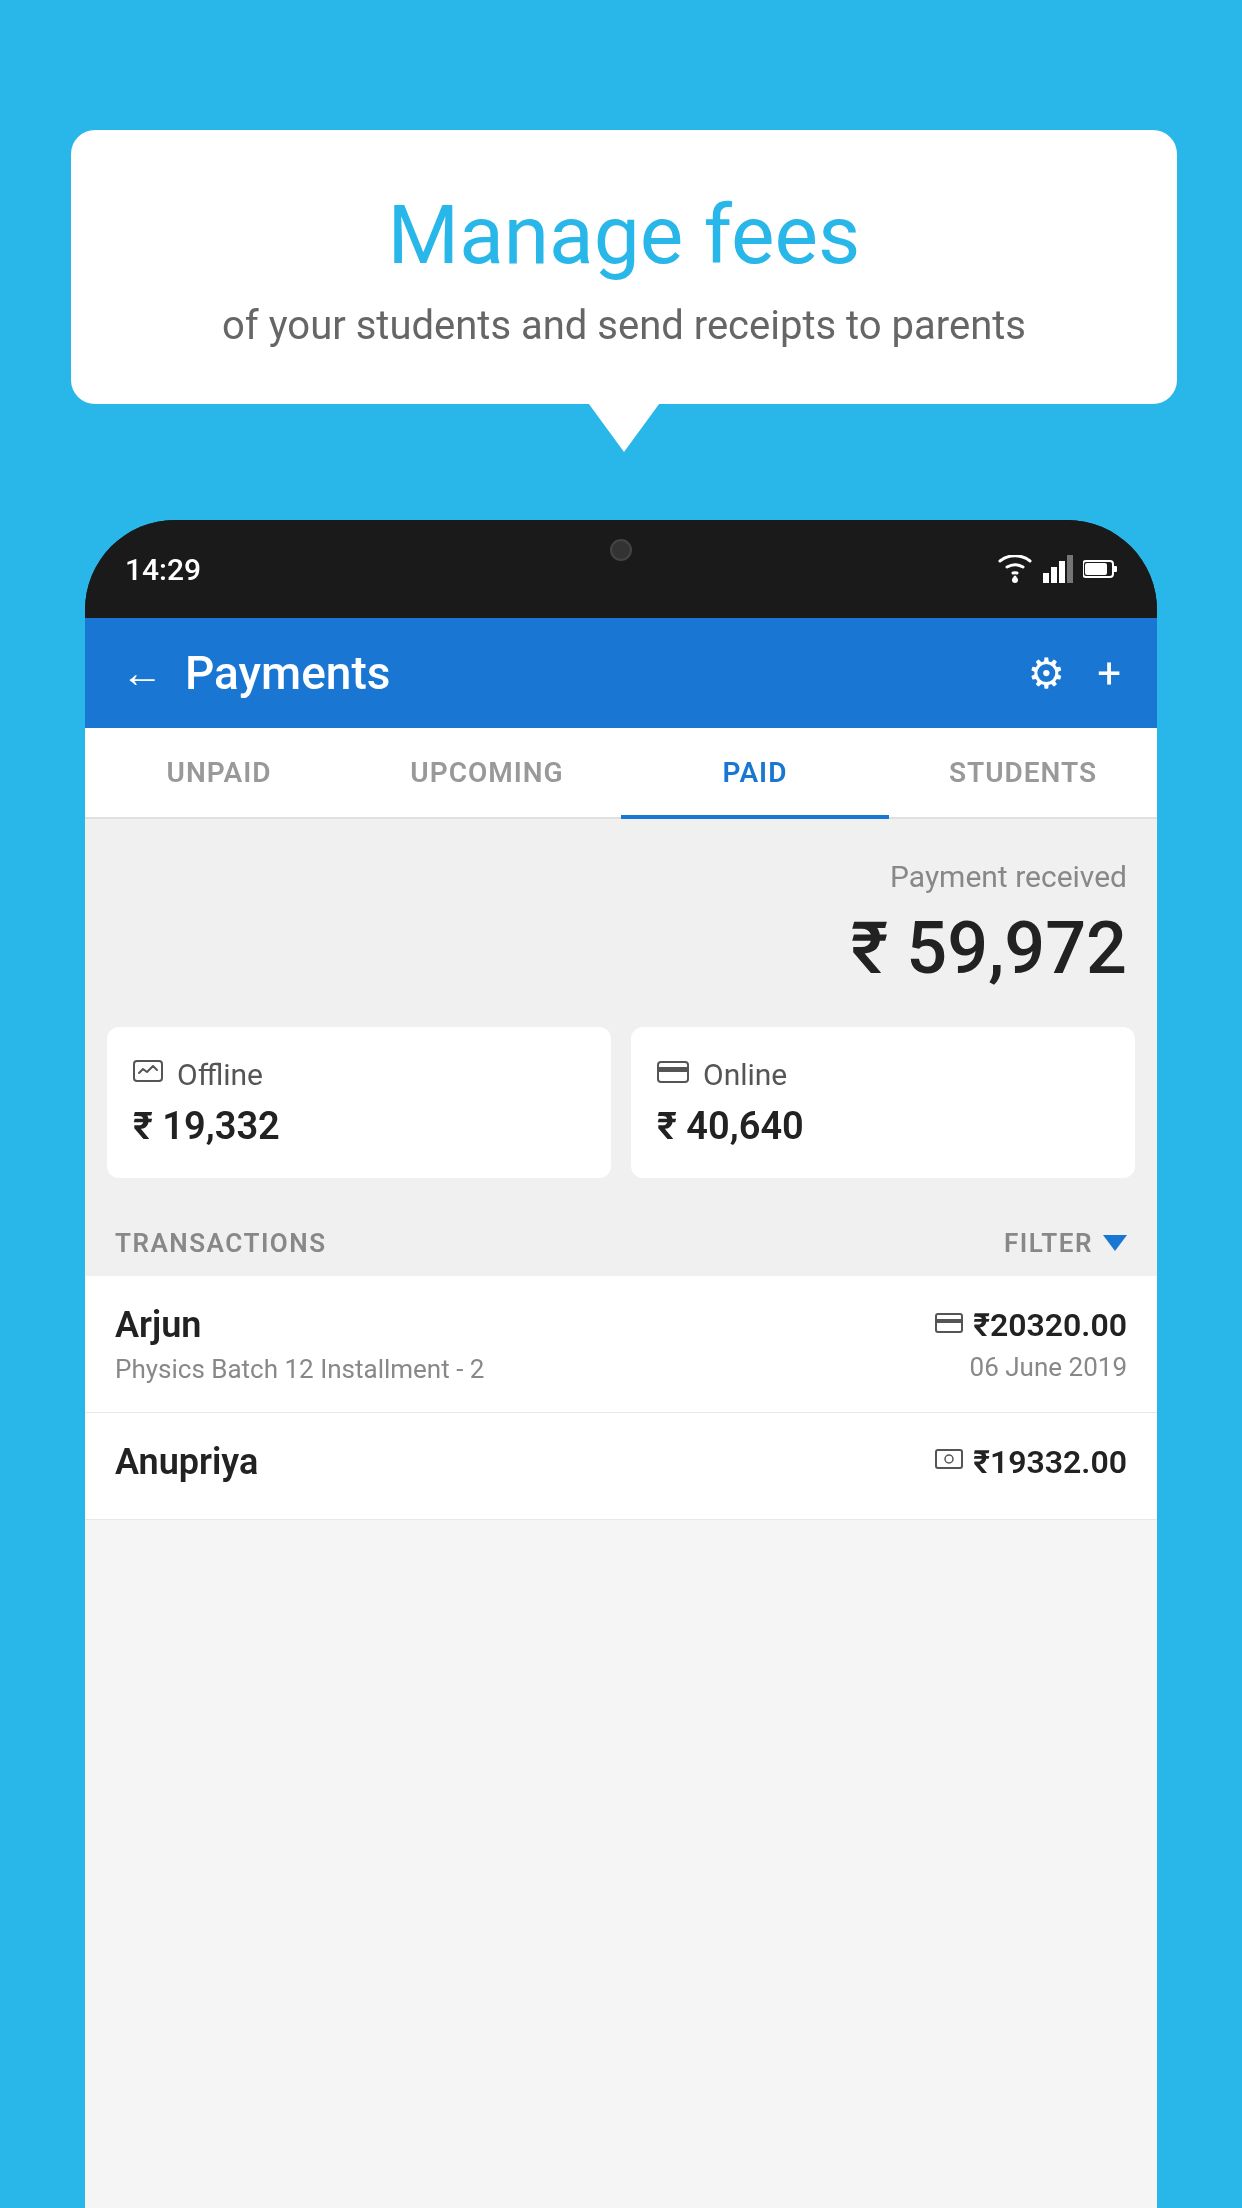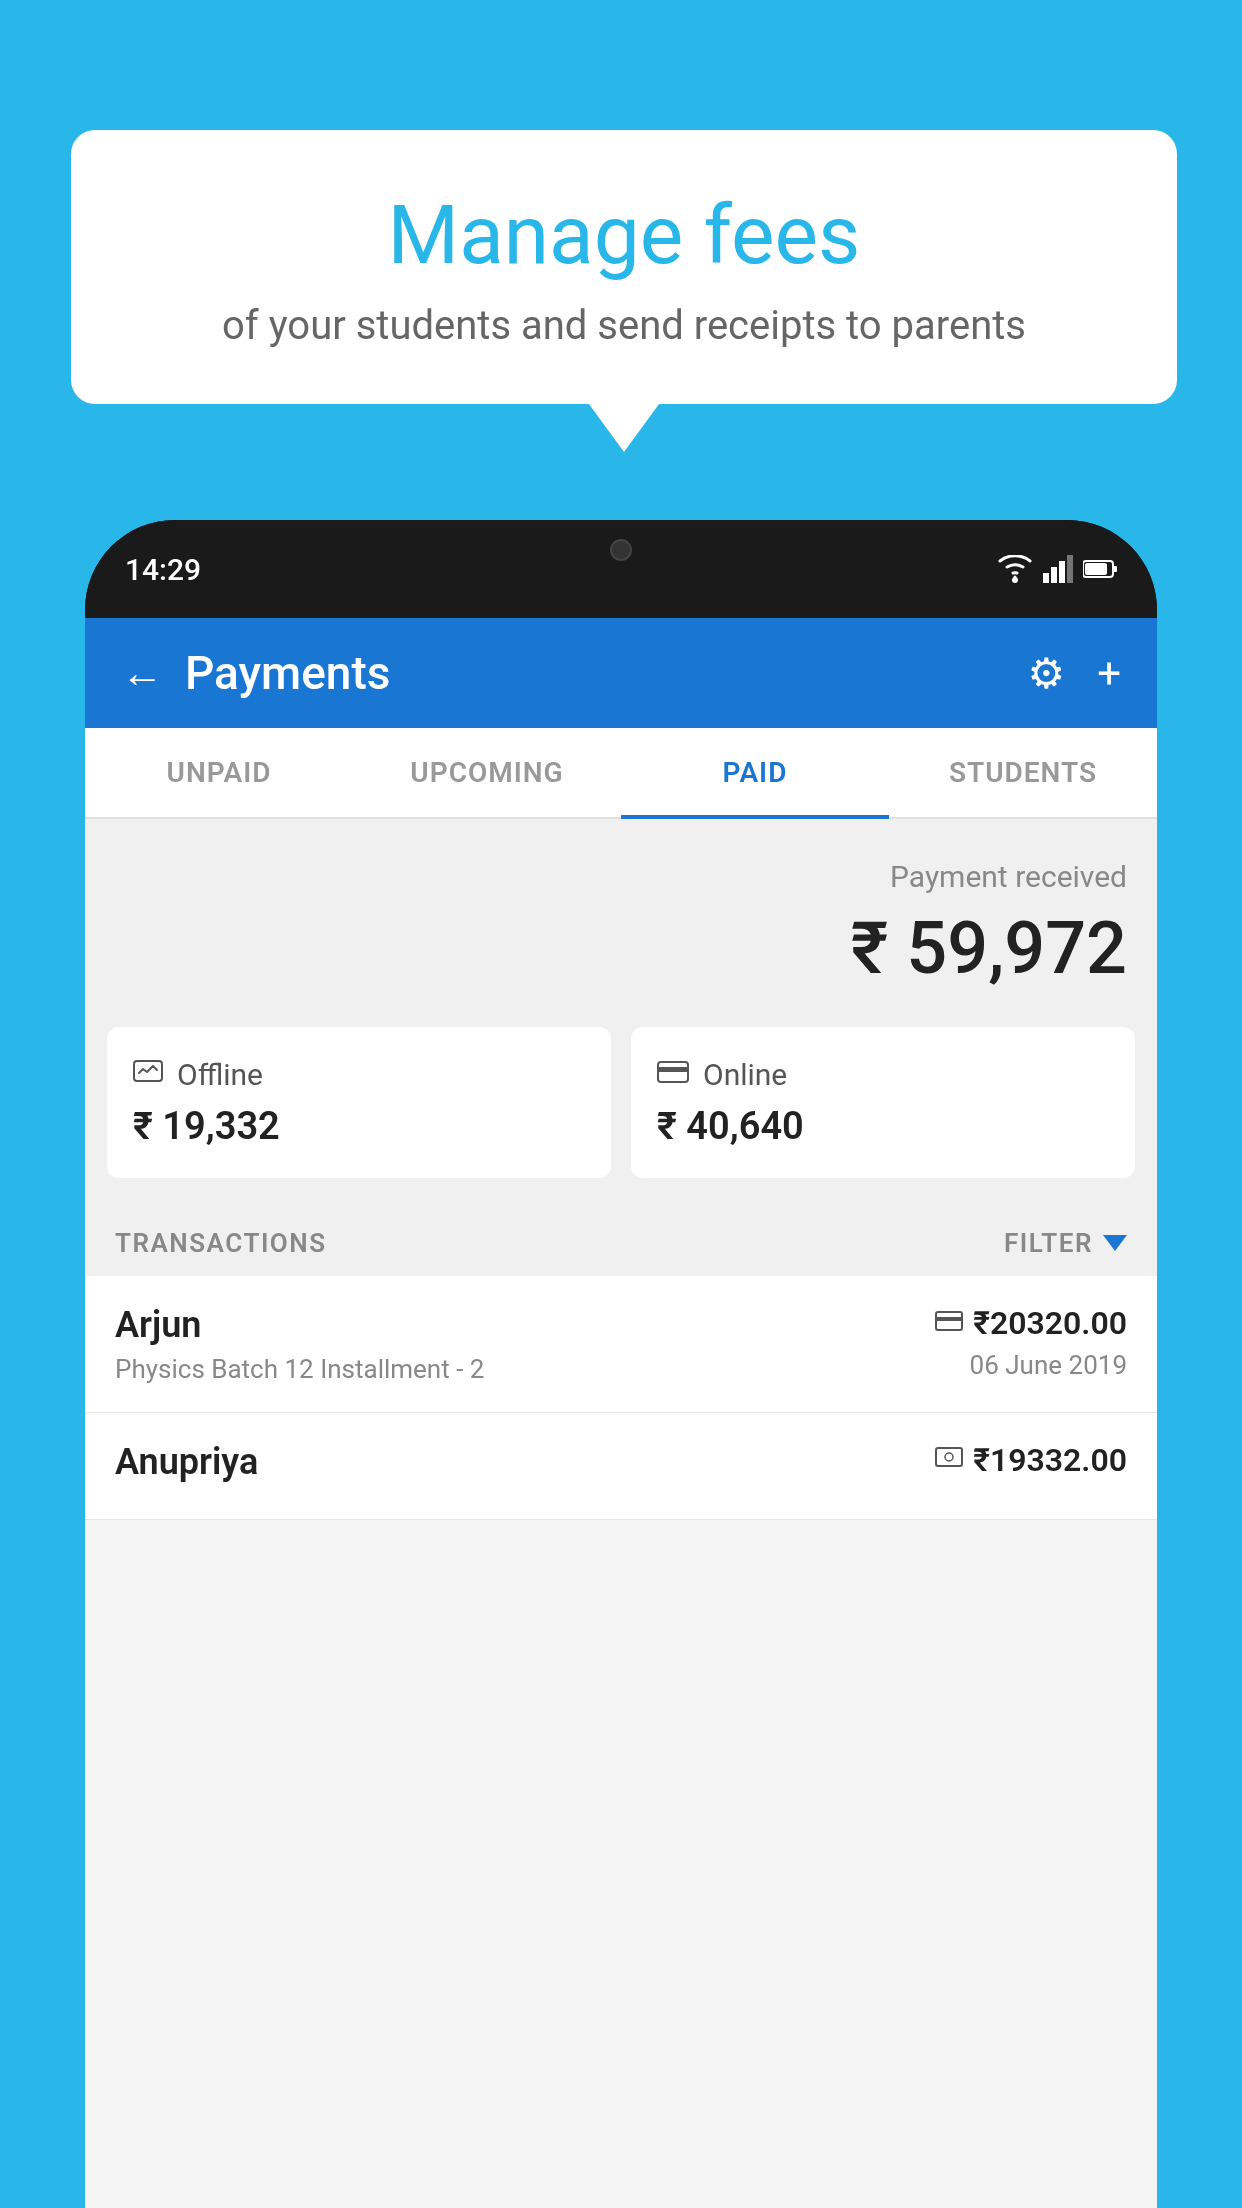--- a/index.html
+++ b/index.html
@@ -311,21 +311,21 @@
     
     .transaction-list {
       background: #fff;
     }
 
     .transaction-row {
       padding: 28px 30px;
       border-bottom: 1px solid #e8e8e8;
       display: flex;
       justify-content: space-between;
-      align-items: flex-start;
+      align-items: center;
     }
 
     .transaction-left .student-name {
       font-size: 36px;
       font-weight: 600;
       color: #222;
       margin-bottom: 8px;
     }
 
     .transaction-left .course-info {

